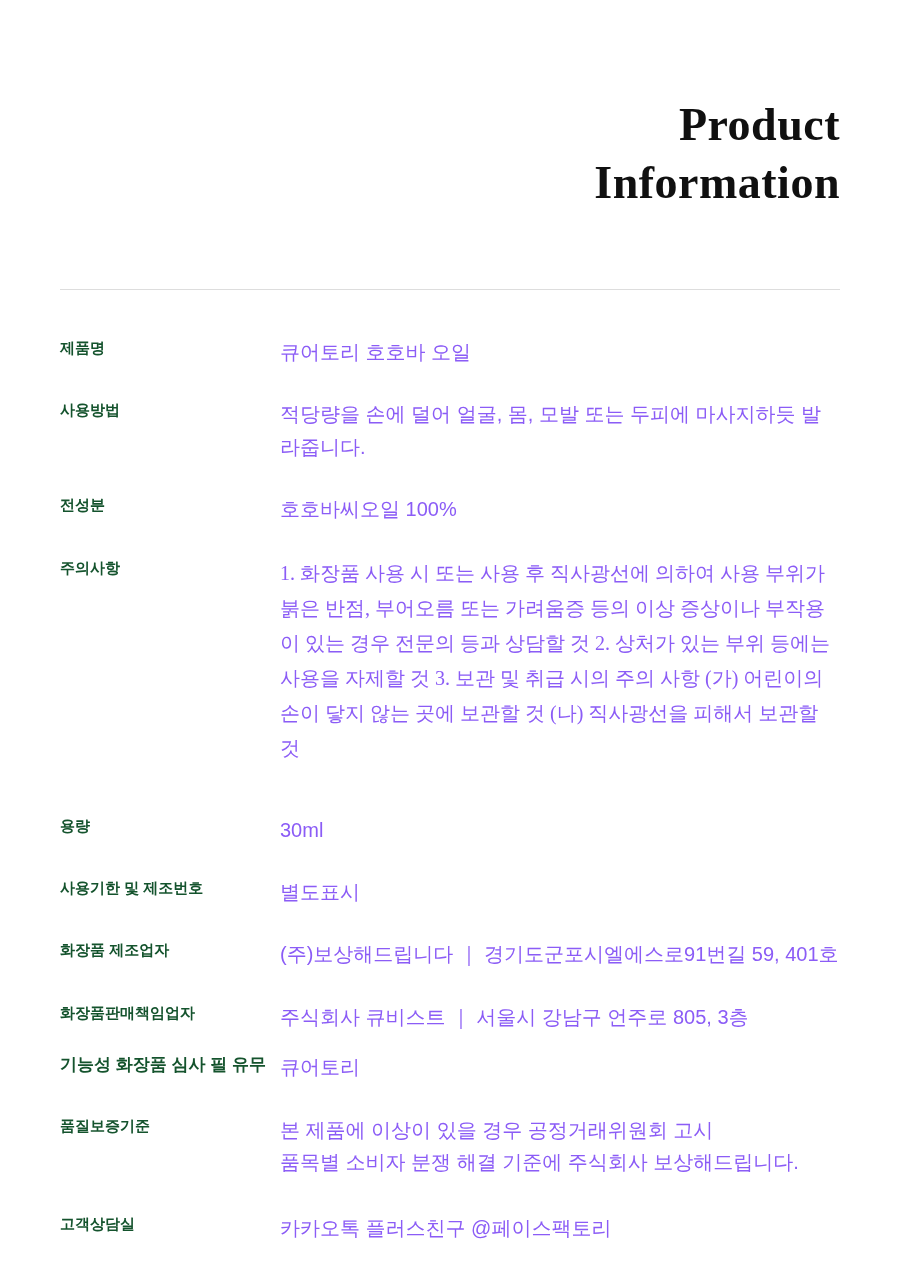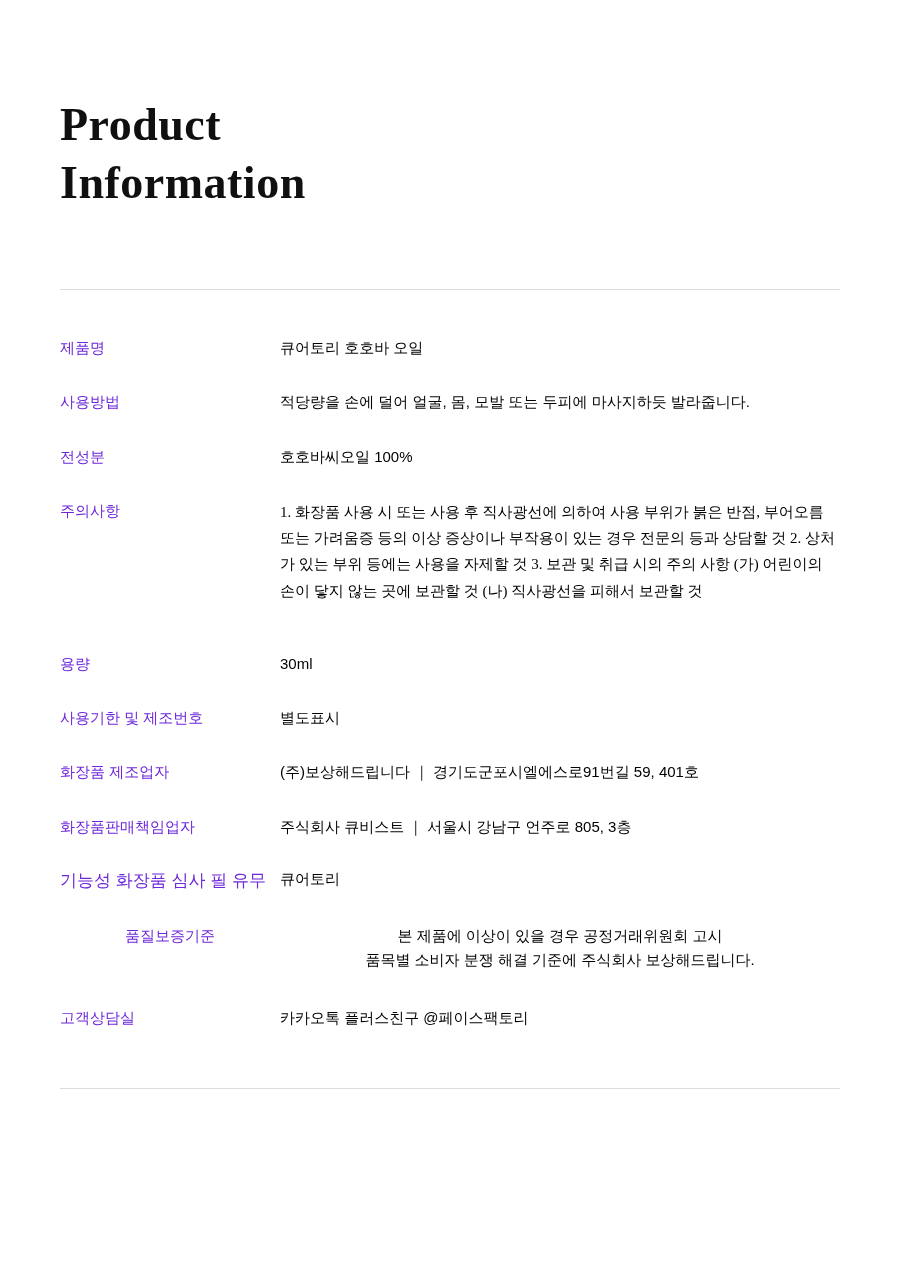--- a/index.html
+++ b/index.html
@@ -18,21 +18,21 @@
   }
   .page {
     width: 900px;
     height: 1262px;
     box-sizing: border-box;
     padding: 0 60px;
     position: relative;
   }
   .title-block {
     padding-top: 96px;
-    text-align: left;
+    text-align: right;
   }
   .title-block .line {
     font-family: "Liberation Serif", serif;
     font-weight: bold;
     font-size: 46px;
     line-height: 1.25;
     letter-spacing: 0.5px;
     color: #101010;
   }
   .rule {
@@ -48,38 +48,38 @@
   }
   .table {
     margin-top: 46px;
   }
   .row {
     display: flex;
     align-items: flex-start;
     margin-bottom: 30px;
   }
   .row.tight {
-    margin-bottom: 28px;
+    margin-bottom: 18px;
   }
   .label {
     width: 220px;
     flex: 0 0 220px;
     font-size: 15px;
-    font-weight: normal;
-    color: #6d28d9;
+    font-weight: bold;
+    color: #14532d;
     line-height: 1.5;
     padding-top: 1px;
   }
   .label.small {
     font-size: 17px;
   }
   .value {
     flex: 1 1 auto;
-    font-size: 15px;
-    color: #000000;
+    font-size: 20px;
+    color: #8b5cf6;
     line-height: 1.62;
     white-space: pre-line;
     max-width: 560px;
   }
   .value.notes {
     line-height: 1.75;
     font-family: Liberation Serif, serif;
   }
 </style>
 </head>
@@ -134,21 +134,21 @@
     <div class="row tight">
       <div class="label">화장품판매책임업자</div>
       <div class="value">주식회사 큐비스트  ｜  서울시 강남구 언주로 805, 3층</div>
     </div>
 
     <div class="row">
       <div class="label small">기능성 화장품 심사 필 유무</div>
       <div class="value">큐어토리</div>
     </div>
 
-    <div class="row" style="margin-bottom:34px;text-align:center;">
+    <div class="row" style="margin-bottom:34px;">
       <div class="label">품질보증기준</div>
       <div class="value">본 제품에 이상이 있을 경우 공정거래위원회 고시
 품목별 소비자 분쟁 해결 기준에 주식회사 보상해드립니다.</div>
     </div>
 
     <div class="row">
       <div class="label">고객상담실</div>
       <div class="value">카카오톡 플러스친구 @페이스팩토리</div>
     </div>
 

